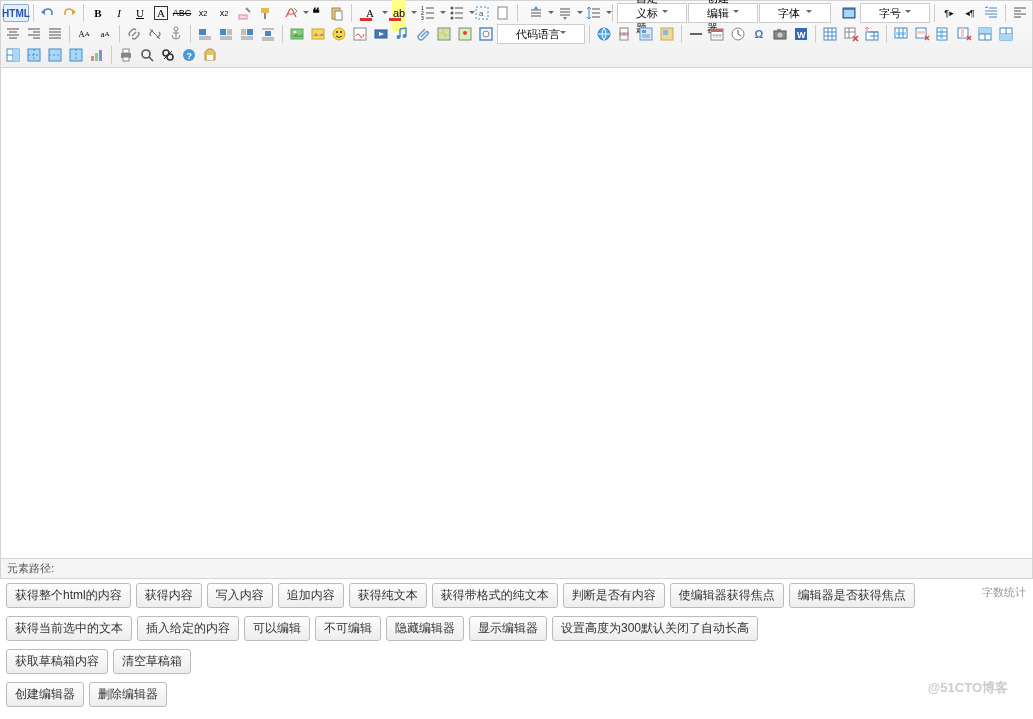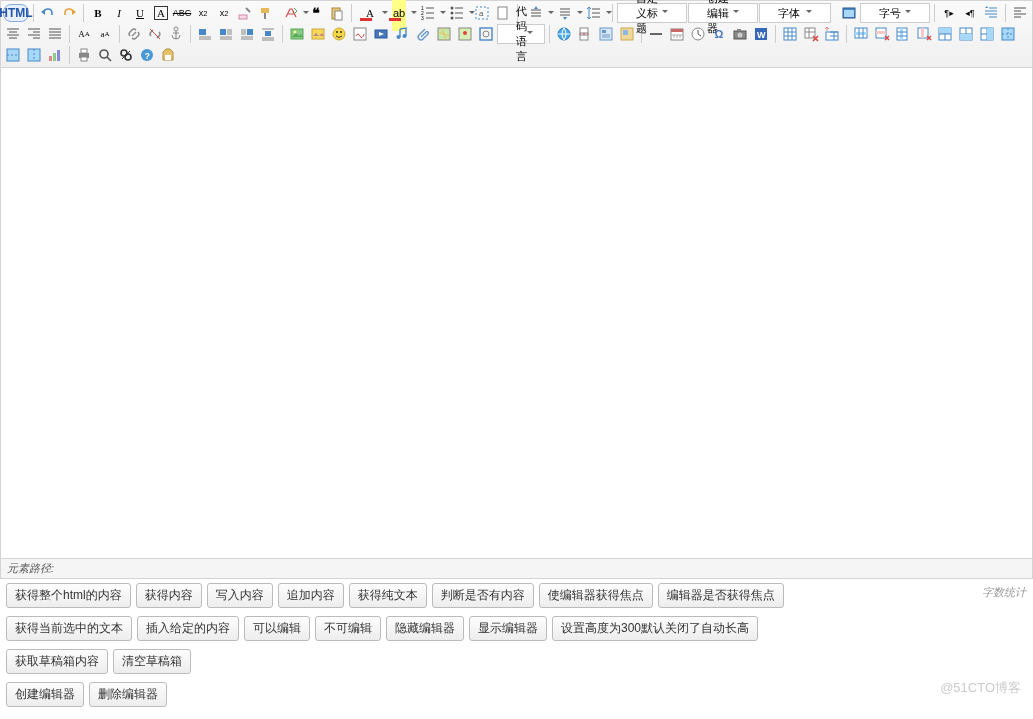--- a/index.html
+++ b/index.html
@@ -6,27 +6,27 @@
 body { font-family: Arial, "Microsoft YaHei", sans-serif; font-size: 12px; background: #fff; width: 1033px; }
 .editor { border: 1px solid #d4d4d4; }
 .toolbar { background: linear-gradient(#fafafa,#f0f0f0); border-bottom: 1px solid #d4d4d4; padding: 2px; display: flex; flex-wrap: wrap; align-items: center; gap: 1px; }
 .btn { width: 20px; height: 20px; display: inline-flex; align-items: center; justify-content: center; cursor: pointer; border: 1px solid transparent; border-radius: 2px; font-size: 11px; position: relative; }
 .btn svg { width: 16px; height: 16px; }
 .btn .arrow { position: absolute; right: -5px; top: 7px; border: 3px solid transparent; border-top-color: #666; }
 .btn.wa { width: 28px; }
 .sep { width: 1px; height: 18px; background: #ccc; margin: 0 3px; }
 .sel { height: 20px; border: 1px solid #ccc; background: #fff; font-size: 11px; padding: 1px 18px; cursor: pointer; display:inline-flex; align-items:center; position:relative; }
 .sel .sarrow{ margin-left:auto; border:3px solid transparent; border-top-color:#666; }
-.html-btn { width: 26px; height: 18px; border: 1px solid #88aadd; background: #e8f0ff; color: #2255aa; font-size: 12px; font-weight: bold; display: inline-flex; align-items: center; justify-content: center; border-radius: 8px; cursor: pointer; }
+.html-btn { width: 26px; height: 18px; border: 1px solid #88aadd; background: #e8f0ff; color: #2255aa; font-size: 10px; font-weight: bold; display: inline-flex; align-items: center; justify-content: center; border-radius: 2px; cursor: pointer; }
 .content { height: 490px; background: #fff; }
-.statusbar { border-top: 1px solid #d4d4d4; background: #f5f5f5; height: 20px; display: flex; align-items: center; padding: 0 6px; font-size: 11px; color: #555; font-style: italic; }
+.statusbar { border-top: 1px solid #d4d4d4; background: #f5f5f5; height: 20px; display: flex; align-items: center; padding: 0 6px; font-size: 11px; color: #555; }
 .statusbar .r { margin-left: auto; color: #999; margin-top: 48px; }
 .btns { padding: 4px 6px; display: flex; flex-wrap: wrap; gap: 5px; }
 .abtn { border: 1px solid #bbb; border-radius: 3px; background: linear-gradient(#fdfdfd,#ededed); padding: 3px 8px; font-size: 12px; cursor: pointer; color: #333; }
-.watermark { position: absolute; right: 12px; bottom: 22px; color: #ccc; font-size: 13px; }
+.watermark { position: absolute; right: 25px; bottom: 22px; color: #ccc; font-size: 13px; font-weight: bold; }
 </style>
 </head>
 <body>
 
 <div class="editor">
 <div class="toolbar">
   <span class="html-btn">HTML</span>
   <span class="sep"></span>
   <span class="btn">
         <svg viewBox="0 0 16 16">
@@ -297,21 +297,21 @@
           <rect x="2" y="2" width="12" height="12" fill="#d8f0b8" stroke="#888"></rect>
           <circle cx="8" cy="7" r="2" fill="#d44"></circle>
         </svg>
       </span>
   <span class="btn">
         <svg viewBox="0 0 16 16">
           <rect x="2" y="2" width="12" height="12" fill="none" stroke="#4888c8" stroke-width="1.4"></rect>
           <circle cx="8" cy="8" r="3" fill="none" stroke="#888"></circle>
         </svg>
       </span>
-  <span class="sel" style="width:48px">
+  <span class="sel" style="width:88px">
         <span>代码语言</span>
         <span class="sarrow"></span>
       </span>
   <span class="sep"></span>
   <span class="btn">
         <svg viewBox="0 0 16 16">
           <circle cx="8" cy="8" r="6" fill="#48a8e8" stroke="#2878b8"></circle>
           <path d="M2 8 L14 8 M8 2 Q12 8 8 14 Q4 8 8 2" stroke="#fff" fill="none"></path>
         </svg>
       </span>
@@ -506,20 +506,21 @@
   <span class="r">字数统计</span>
 </div>
 </div>
 
 <div class="btns" id="r1">
     <button class="abtn">获得整个html的内容</button>
     <button class="abtn">获得内容</button>
     <button class="abtn">写入内容</button>
     <button class="abtn">追加内容</button>
     <button class="abtn">获得纯文本</button>
+    <button class="abtn">获得带格式的纯文本</button>
     <button class="abtn">判断是否有内容</button>
     <button class="abtn">使编辑器获得焦点</button>
     <button class="abtn">编辑器是否获得焦点</button>
   </div>
 <div class="btns" id="r2">
     <button class="abtn">获得当前选中的文本</button>
     <button class="abtn">插入给定的内容</button>
     <button class="abtn">可以编辑</button>
     <button class="abtn">不可编辑</button>
     <button class="abtn">隐藏编辑器</button>

